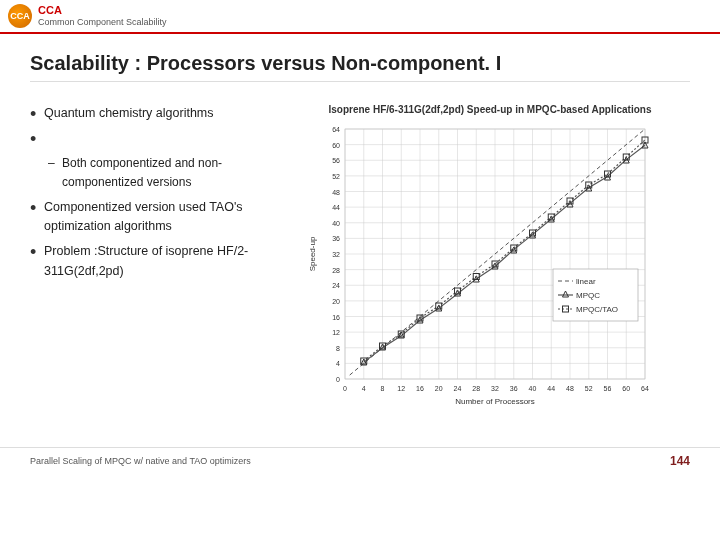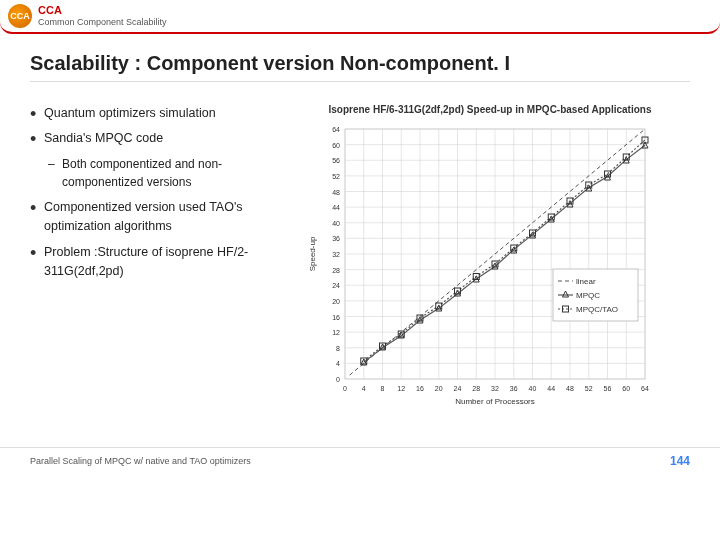--- a/index.html
+++ b/index.html
@@ -15,21 +15,20 @@
     }
 
     
     #header {
       display: flex;
       align-items: center;
       height: 32px;
       background: #ffffff;
       border-bottom: 2px solid #c00;
       padding: 16px 8px;
-      border-radius: 12px;
     }
 
     #logo-circle {
       width: 24px;
       height: 24px;
       border-radius: 50%;
       background: radial-gradient(circle at 40% 40%, #f90, #c60);
       display: flex;
       align-items: center;
       justify-content: center;
@@ -153,50 +152,49 @@
       gap: 24px;
     }
 
     #footer-text {
       font-size: 9px;
       color: #555;
     }
 
     #page-number {
       font-size: 12px;
-      color: #3b82f6;
+      color: #7f1d1d;
       font-weight: bold;
     }
   </style>
 </head>
 <body>
 
 <div id="header">
   <div id="logo-circle">CCA</div>
   <div id="header-text">
     <strong>CCA</strong>
     <span>Common Component Scalability</span>
   </div>
 </div>
 
 <div id="content">
-  <div id="page-title">Scalability : Component version Non-component. I</div>
+  <div id="page-title">Scalability : Processors versus Non-component. I</div>
 
   <div id="main-body">
 
     <div id="bullet-list">
 
       <div class="bullet-item">
         <span class="bullet-dot">•</span>
-        <span>Quantum optimizers simulation</span>
+        <span>Quantum chemistry algorithms</span>
       </div>
 
       <div class="bullet-item">
         <span class="bullet-dot">•</span>
-        <span>Sandia's MPQC code</span>
       </div>
 
       <div class="bullet-sub">
         <div class="bullet-sub-item">
           <span class="bullet-sub-dash">–</span>
           <span>Both componentized and non-componentized versions</span>
         </div>
       </div>
 
       <div class="bullet-item">

